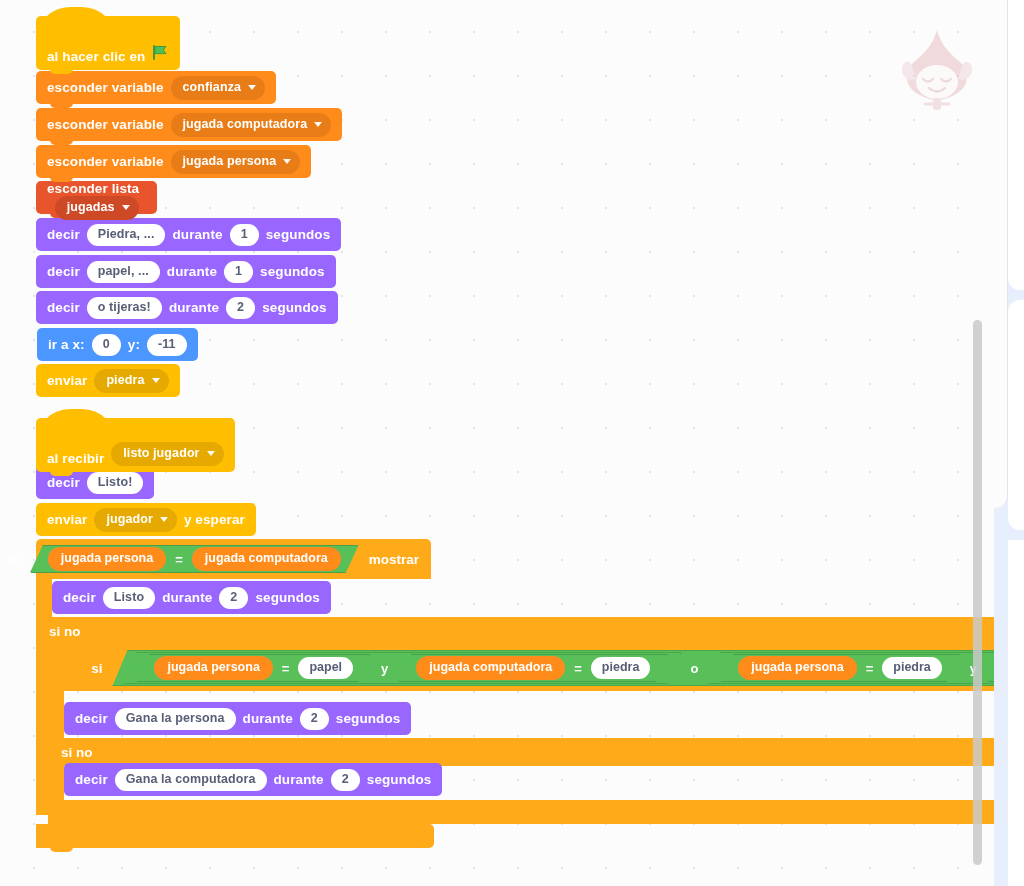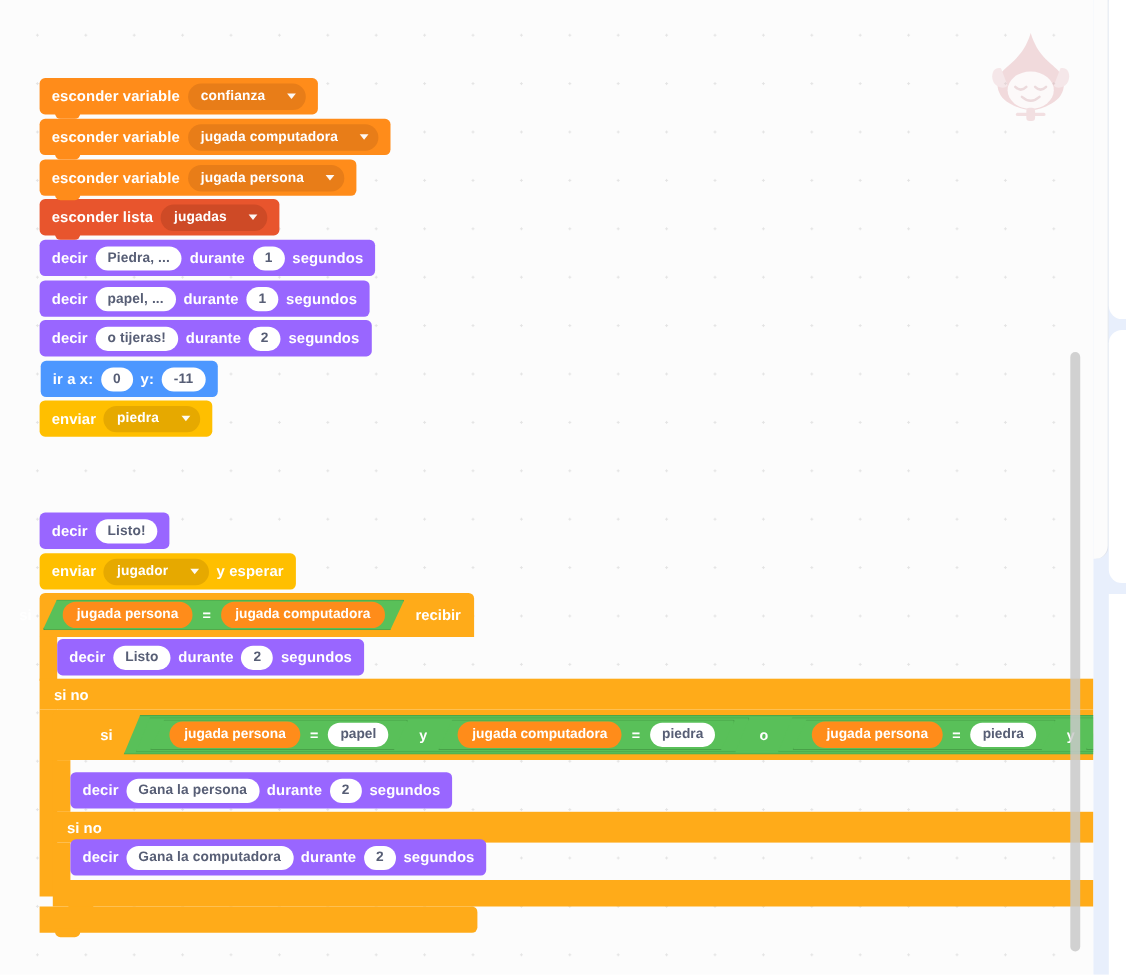--- a/index.html
+++ b/index.html
@@ -111,21 +111,21 @@
     left: 14px; bottom: -4px;
     width: 23px; height: 8px;
     background: inherit;
     border-radius: 0 0 5px 5px;
     z-index: -1;
   }
 
   
   .c-events   { background: #FFBF00; }
   .c-variable { background: #FF8C1A; }
-  .c-list     { background: #E8552D; }
+  .c-list     { background: #E8552D; flex-direction: column; }
   .c-looks    { background: #9966FF; }
   .c-motion   { background: #4C97FF; }
 
   
   .oval {
     background: #ffffff;
     color: #575E75;
     border-radius: 14px;
     padding: 3px 11px 4px;
     font-size: 12.5px;
@@ -139,21 +139,21 @@
 
   
   .dropdown {
     border-radius: 14px;
     padding: 4px 9px 5px 12px;
     font-size: 12.5px;
     font-weight: bold;
     color: #ffffff;
     display: inline-flex;
     align-items: center;
-    gap: 20px;
+    gap: 7px;
     line-height: 15px;
   }
   .dd-variable { background: #E87D18; }
   .dd-list     { background: #CE4A26; justify-content: center; }
   .dd-events   { background: #E6A900; }
   .caret {
     width: 0; height: 0;
     border-left: 4.5px solid transparent;
     border-right: 4.5px solid transparent;
     border-top: 5px solid #ffffff;
@@ -270,20 +270,29 @@
     <path d="M12 36 C4 34 2 44 6 50 C9 54 15 55 18 52 Z" fill="#e8b9be"></path>
     <path d="M66 36 C74 34 76 44 72 50 C69 54 63 55 60 52 Z" fill="#e8b9be"></path>
     <ellipse cx="39" cy="56" rx="21" ry="17" fill="#fdf3f3"></ellipse>
     <path d="M25 53 q5 5 10 0" stroke="#c98d94" stroke-width="2.2" fill="none" stroke-linecap="round"></path>
     <path d="M43 53 q5 5 10 0" stroke="#c98d94" stroke-width="2.2" fill="none" stroke-linecap="round"></path>
     <path d="M31 62 q8 7 16 0" stroke="#c98d94" stroke-width="2.2" fill="none" stroke-linecap="round"></path>
     <rect x="35" y="72" width="8" height="12" rx="3" fill="#dca0a6"></rect>
     <path d="M27 78 h24" stroke="#dca0a6" stroke-width="3" stroke-linecap="round"></path>
   </svg>
 
+  <div class="blk hat c-events notch" style="left:36px; top:16px; z-index:5;">
+    <span>al hacer clic en</span>
+    <span class="green-flag">
+      <svg width="17" height="17" viewBox="0 0 17 17">
+        <path d="M2 2 v13" stroke="#45993D" stroke-width="2" stroke-linecap="round"></path>
+        <path d="M3 2.5 h11 l-2.6 3.4 L14 9.6 H3 Z" fill="#4CBF56" stroke="#45993D" stroke-width="1"></path>
+      </svg>
+    </span>
+  </div>
 
   <div class="blk c-variable notch" style="left:36px; top:71px; z-index:4;">
     <span>esconder variable</span>
     <span class="dropdown dd-variable">
       <span>confianza</span>
       <i class="caret"></i>
     </span>
   </div>
 
   <div class="blk c-variable notch" style="left:36px; top:108px; z-index:3;">
@@ -342,20 +351,27 @@
   </div>
 
   <div class="blk c-events notch" style="left:36px; top:364px;">
     <span>enviar</span>
     <span class="dropdown dd-events">
       <span>piedra</span>
       <i class="caret"></i>
     </span>
   </div>
 
+  <div class="blk hat c-events notch" style="left:36px; top:418px; z-index:5;">
+    <span>al recibir</span>
+    <span class="dropdown dd-events">
+      <span>listo jugador</span>
+      <i class="caret"></i>
+    </span>
+  </div>
 
   <div class="blk c-looks notch" style="left:36px; top:466px;">
     <span>decir</span>
     <span class="oval">Listo!</span>
   </div>
 
   <div class="blk c-events notch" style="left:36px; top:503px;">
     <span>enviar</span>
     <span class="dropdown dd-events">
       <span>jugador</span>
@@ -364,21 +380,21 @@
     <span>y esperar</span>
   </div>
 
   <div class="c-head" style="left:36px; top:539px; width:395px;">
     <span>si</span>
     <span class="hex-eq">
       <span class="reporter">jugada persona</span>
       <span>=</span>
       <span class="reporter">jugada computadora</span>
     </span>
-    <span>recibir</span>
+    <span>mostrar</span>
   </div>
 
   <div class="c-spine" style="left:36px; top:579px; height:40px;"></div>
 
   <div class="blk c-looks notch" style="left:52px; top:581px;">
     <span>decir</span>
     <span class="oval">Listo</span>
     <span>durante</span>
     <span class="oval num">2</span>
     <span>segundos</span>

